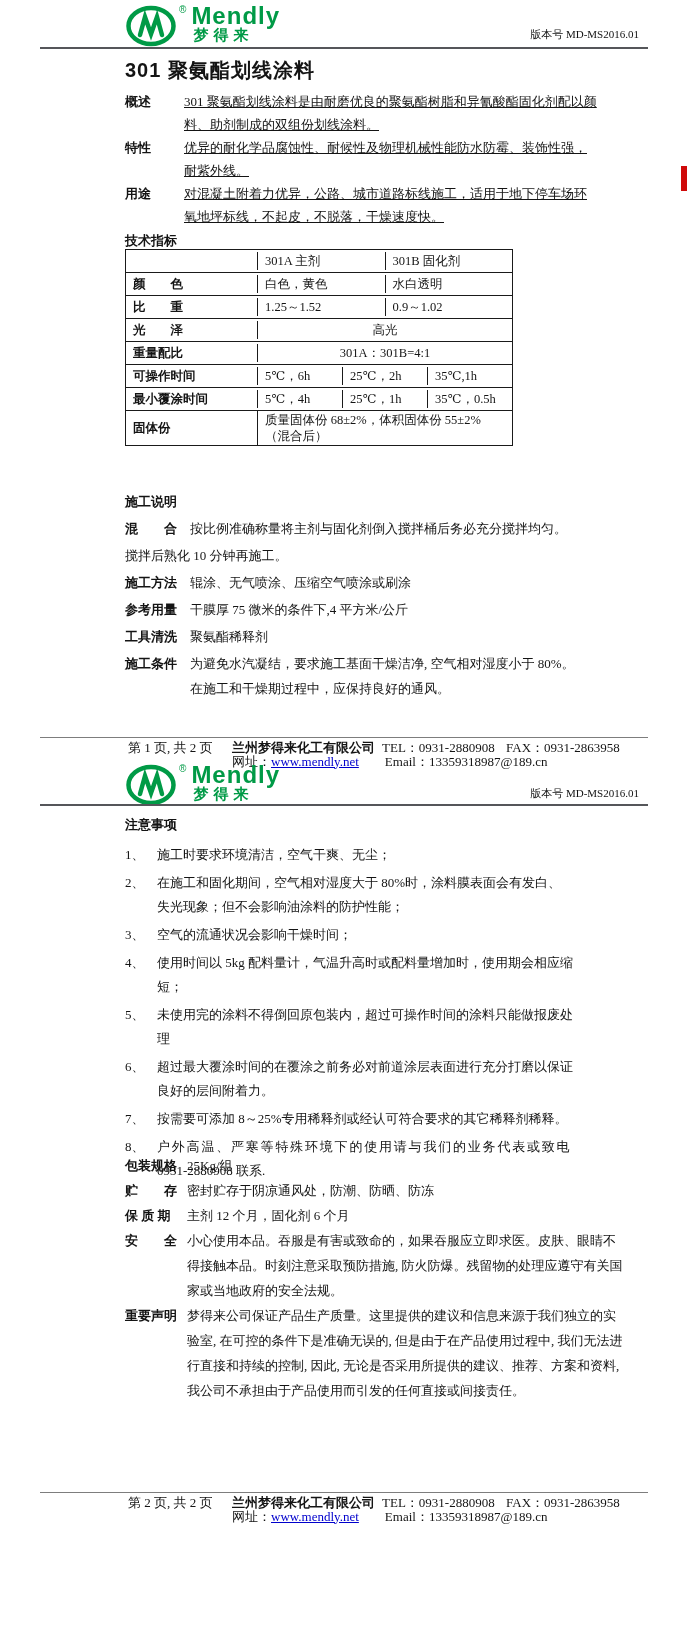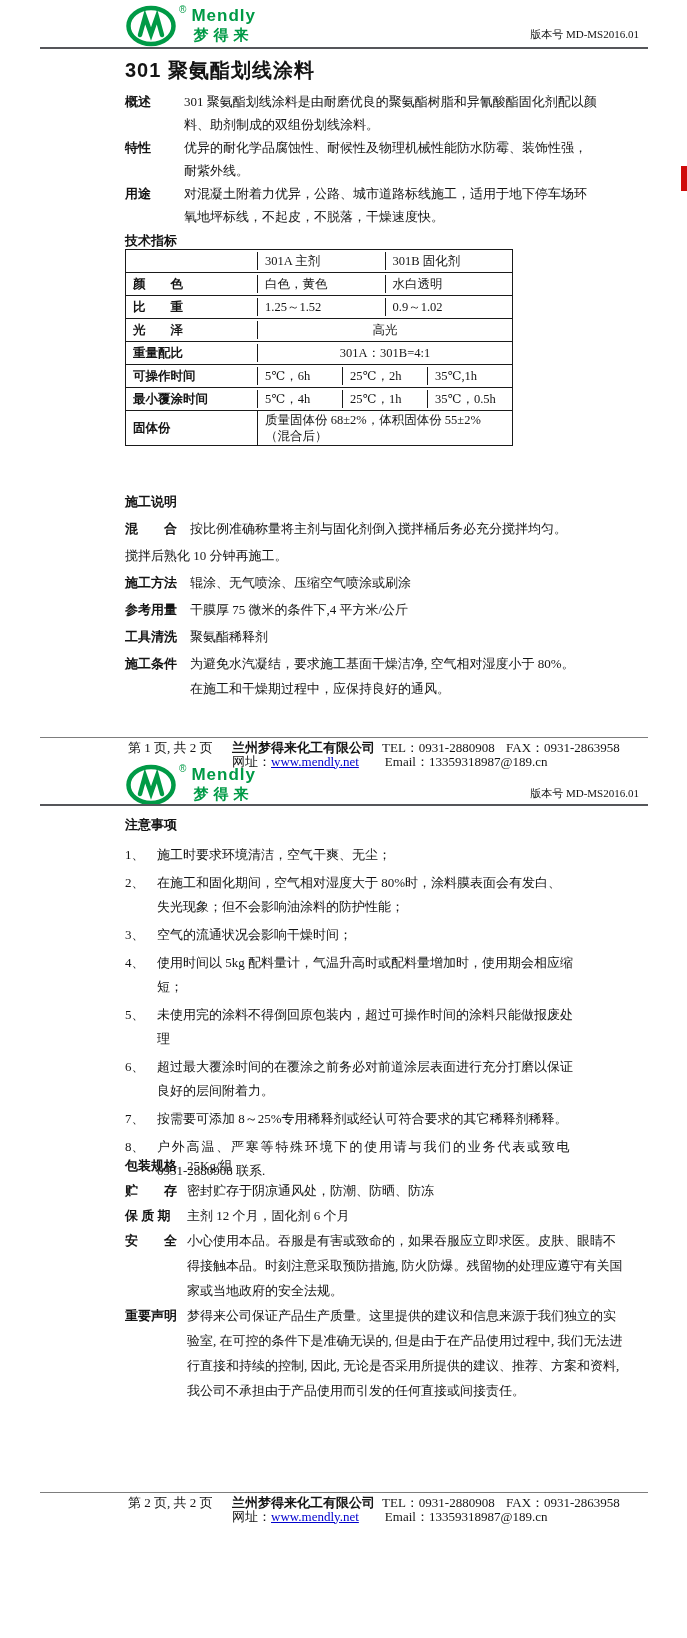--- a/index.html
+++ b/index.html
@@ -4,32 +4,32 @@
 <style>
   html,body{margin:0;padding:0;background:#ffffff;}
   .canvas{position:relative;width:687px;height:1638px;background:#fff;overflow:hidden;
           font-family:"Liberation Serif","DejaVu Serif",serif;color:#141414;font-size:13px;}
   .rule{position:absolute;left:40px;width:608px;height:2px;background:#55565a;}
   .rule.thin{height:1px;background:#7d7d7d;}
   
   .logo{position:absolute;left:126px;display:flex;align-items:flex-start;gap:5px;}
   .logo-reg{font-size:10px;line-height:10px;color:#009a46;font-family:"Liberation Sans",sans-serif;margin-left:-4px;}
   .brand{display:flex;flex-direction:column;}
-  .brand-en{font-family:"Liberation Sans","DejaVu Sans",sans-serif;font-weight:bold;font-size:17px;line-height:21px;color:#009a46;letter-spacing:1px;}
+  .brand-en{font-family:"Liberation Sans","DejaVu Sans",sans-serif;font-weight:bold;font-size:24px;line-height:21px;color:#009a46;letter-spacing:1px;}
   .brand-cn{font-family:"Liberation Sans","DejaVu Sans",sans-serif;font-weight:bold;font-size:15px;line-height:17px;color:#009a46;letter-spacing:5px;margin-left:2px;}
   .version{position:absolute;right:48px;font-size:11px;color:#111;}
   
   .doc-title{position:absolute;left:125px;top:57px;font-family:"Liberation Sans","DejaVu Sans",sans-serif;font-weight:bold;font-size:20px;letter-spacing:1px;}
   .blk{position:absolute;left:125px;}
   .sec{display:flex;line-height:23px;gap:24px;}
   .lbl{font-weight:bold;flex:none;}
   .w35{width:35px;}
   .w65{width:65px;}
   .w62{width:62px;}
-  .txt{width:415px;}
+  .txt{width:415px;text-decoration:underline;}
   .txt2{width:455px;}
   .h-bold{font-weight:bold;font-size:13px;line-height:16px;}
   
   .ttable{position:absolute;left:125px;top:249px;width:388px;border:1px solid #1a1a1a;box-sizing:border-box;}
   .trow{display:flex;border-bottom:1px solid #1a1a1a;min-height:23px;align-items:center;box-sizing:border-box;}
   .trow:last-child{border-bottom:none;}
   .tc{padding:1px 7px;border-left:1px solid #1a1a1a;box-sizing:border-box;line-height:16px;font-size:12.5px;}
   .tc:first-child{border-left:none;}
   .tc.tlbl{width:131px;font-weight:bold;flex:none;}
   .tc.half{flex:1;}

